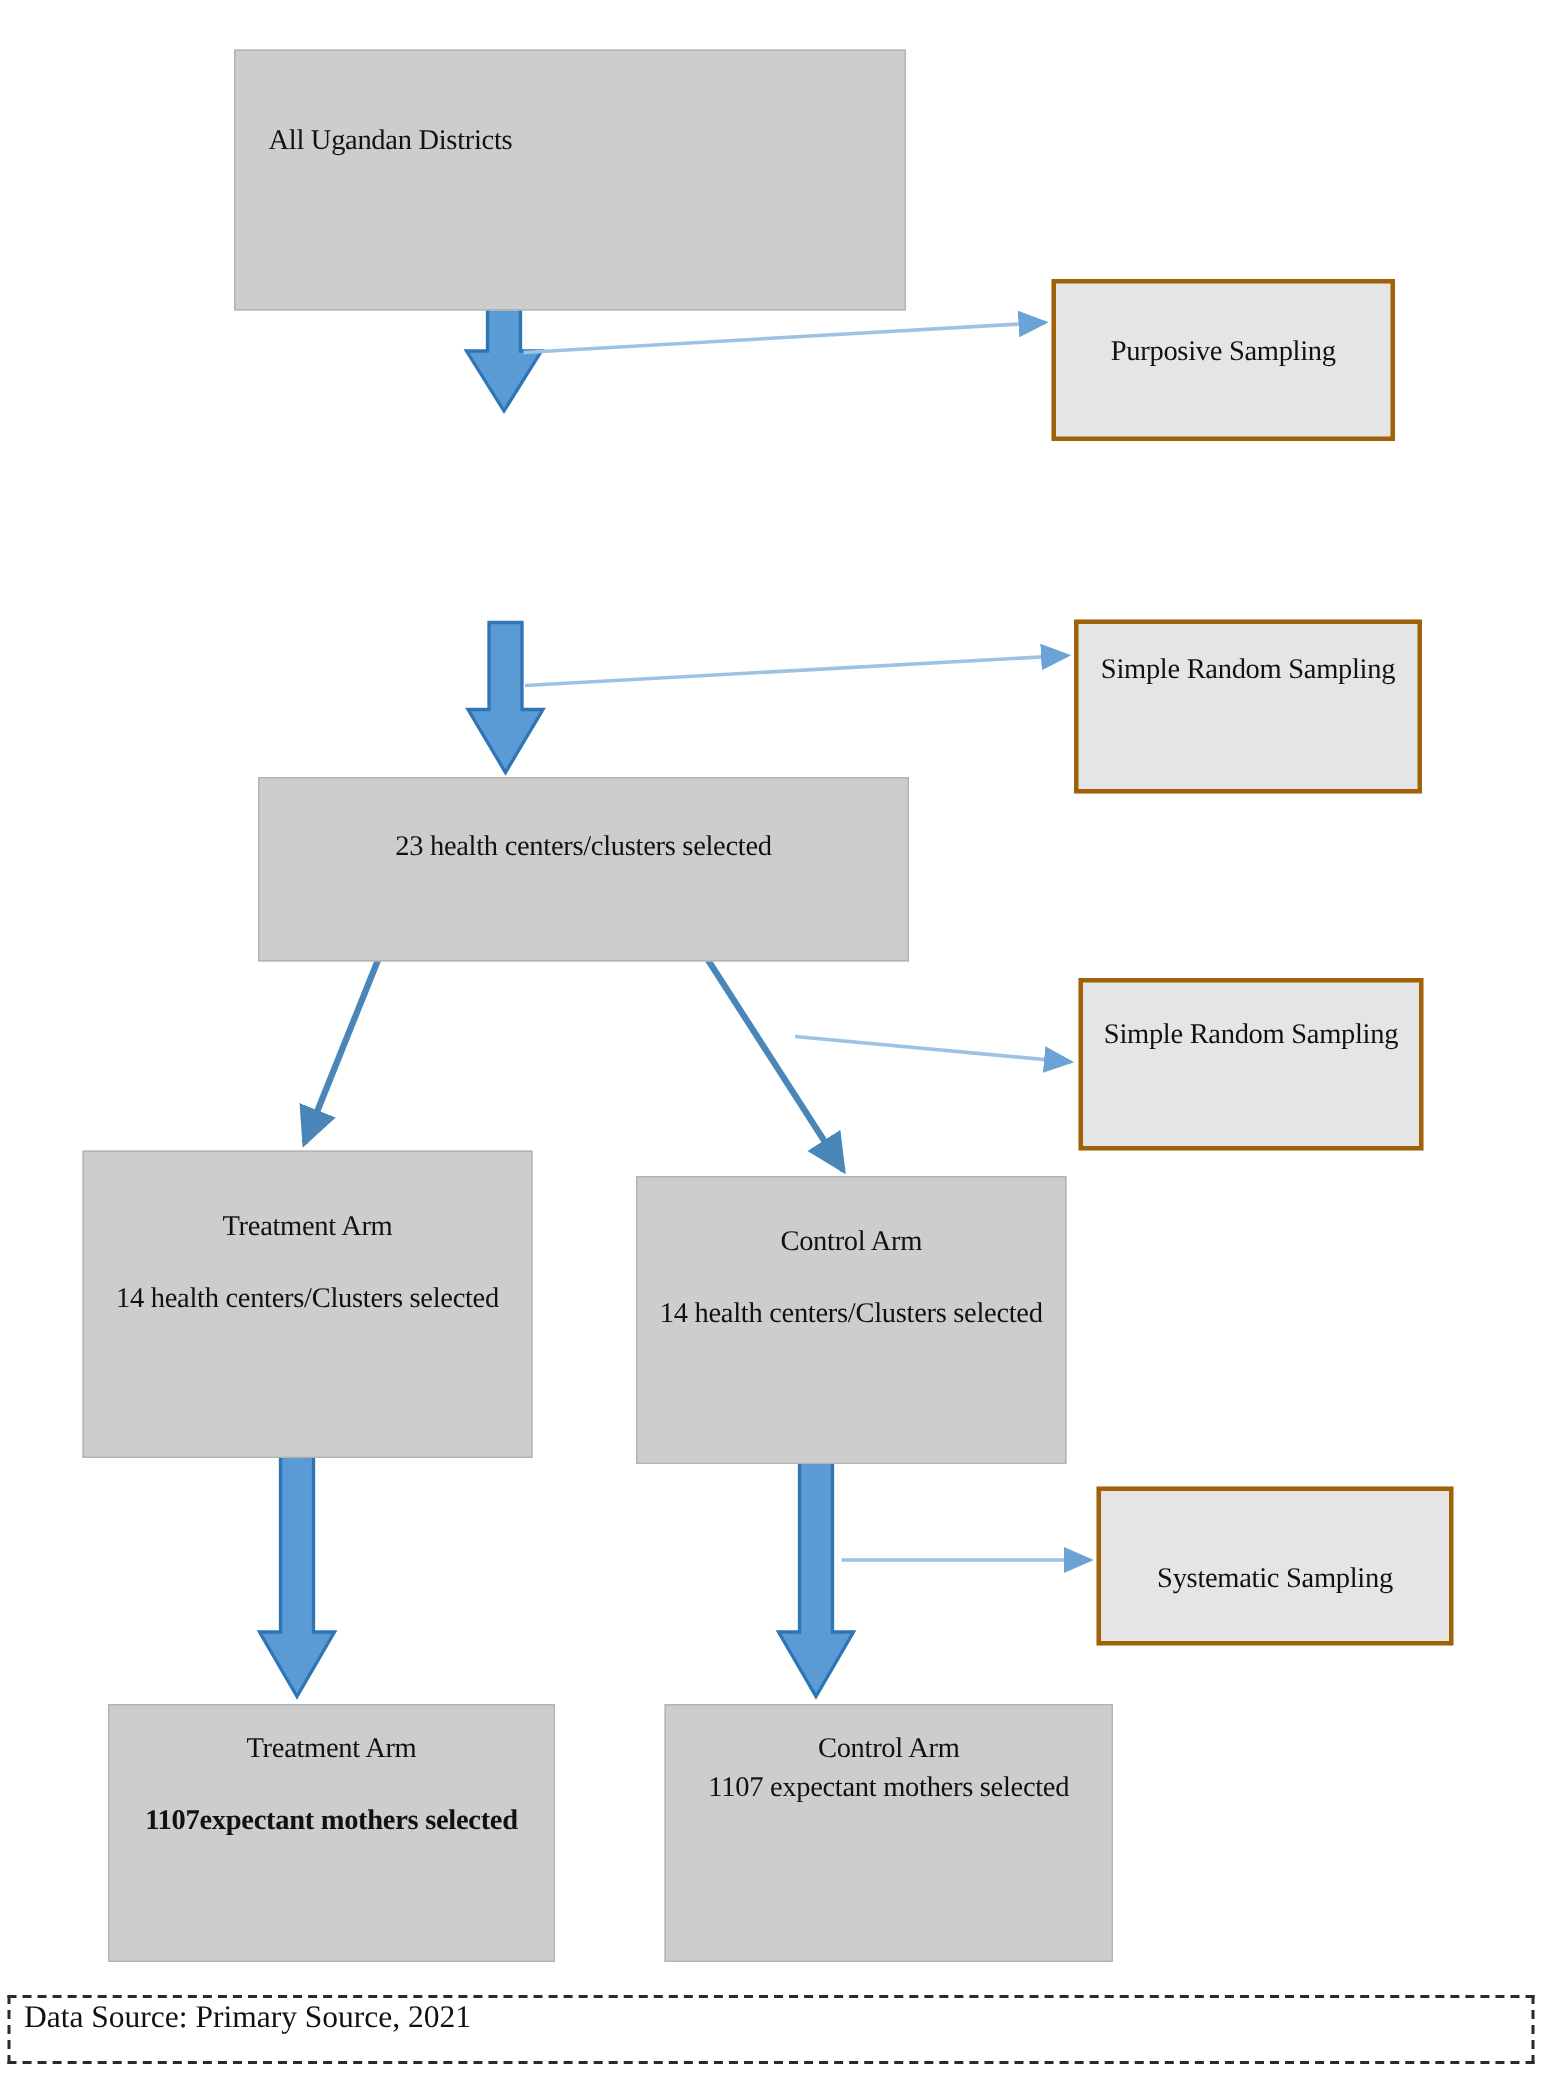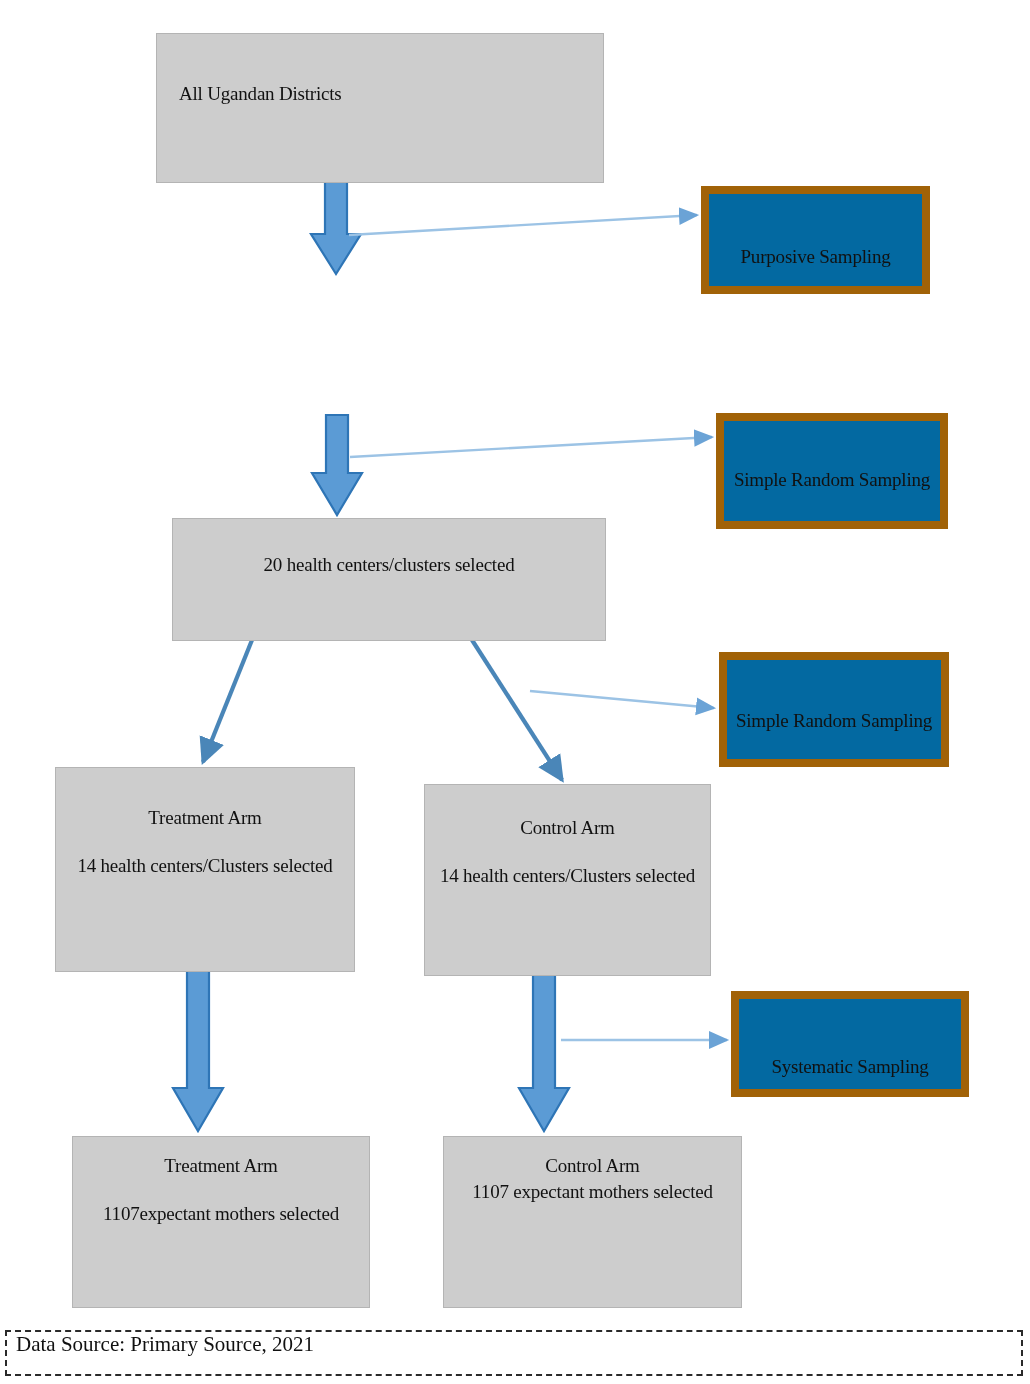--- a/index.html
+++ b/index.html
@@ -32,60 +32,59 @@
     flex-direction: column;
     align-items: center;
     color: #111111;
     font-family: "Liberation Serif", "DejaVu Serif", serif;
   }
   .node-gray {
     background: #cdcdcd;
     border: 1px solid #b4b4b4;
   }
   .node-white {
-    background: #0369a1;
-    border: 8px solid #a16207;
-    justify-content: center;
+    background: #e5e5e5;
+    border: 3px solid #a16207;
   }
   .node-text {
     font-size: 19px;
     line-height: 1.35;
     text-align: center;
     letter-spacing: -0.2px;
     color: #111111;
   }
   .node-text.bold {
     font-weight: normal;
   }
   .node-text.left {
     text-align: left;
     align-self: flex-start;
   }
 
   
-  #node-all-districts     { left: 156px; top: 33px;   width: 448px; height: 150px; }
+  #node-all-districts     { left: 156px; top: 33px;   width: 448px; height: 174px; }
   #node-all-districts .node-text { margin-top: 47px; margin-left: 22px; }
 
   #node-kyotera-rakai     { left: 158px; top: 275px;  width: 442px; height: 142px; }
   #node-kyotera-rakai .node-text { margin-top: 27px; width: 400px; }
 
   #node-28-clusters       { left: 172px; top: 518px;  width: 434px; height: 123px; }
   #node-28-clusters .node-text { margin-top: 33px; }
 
   #node-treatment-arm-1   { left: 55px;  top: 767px;  width: 300px; height: 205px; }
   #node-treatment-arm-1 .title { margin-top: 37px; }
   #node-treatment-arm-1 .sub   { margin-top: 22px; width: 270px; }
 
   #node-control-arm-1     { left: 424px; top: 784px;  width: 287px; height: 192px; }
   #node-control-arm-1 .title { margin-top: 30px; }
   #node-control-arm-1 .sub   { margin-top: 22px; width: 270px; }
 
   #node-treatment-arm-2   { left: 72px;  top: 1136px; width: 298px; height: 172px; }
   #node-treatment-arm-2 .title { margin-top: 16px; }
-  #node-treatment-arm-2 .sub   { margin-top: 22px; width: 270px; }
+  #node-treatment-arm-2 .sub   { margin-top: 22px; width: 270px; font-weight: bold; }
 
   #node-control-arm-2     { left: 443px; top: 1136px; width: 299px; height: 172px; }
   #node-control-arm-2 .title { margin-top: 16px; }
   #node-control-arm-2 .sub   { width: 275px; }
 
   #node-purposive-sampling    { left: 701px; top: 186px;  width: 229px; height: 108px; }
   #node-purposive-sampling .node-text { margin-top: 33px; }
 
   #node-simple-random-1       { left: 716px; top: 413px;  width: 232px; height: 116px; }
   #node-simple-random-1 .node-text { margin-top: 18px; }
@@ -171,21 +170,21 @@
       <line x1="561" y1="1040" x2="727" y2="1040" stroke="#9cc3e5" stroke-width="2.4" marker-end="url(#thin-head)"></line>
     </g>
   </svg>
 
   <div class="node node-gray" id="node-all-districts">
     <div class="node-text left">All Ugandan Districts</div>
   </div>
 
 
   <div class="node node-gray" id="node-28-clusters">
-    <div class="node-text">20 health centers/clusters selected</div>
+    <div class="node-text">23 health centers/clusters selected</div>
   </div>
 
   <div class="node node-gray" id="node-treatment-arm-1">
     <div class="node-text bold title">Treatment Arm</div>
     <div class="node-text sub">14 health centers/Clusters selected</div>
   </div>
 
   <div class="node node-gray" id="node-control-arm-1">
     <div class="node-text bold title">Control Arm</div>
     <div class="node-text sub">14 health centers/Clusters selected</div>

